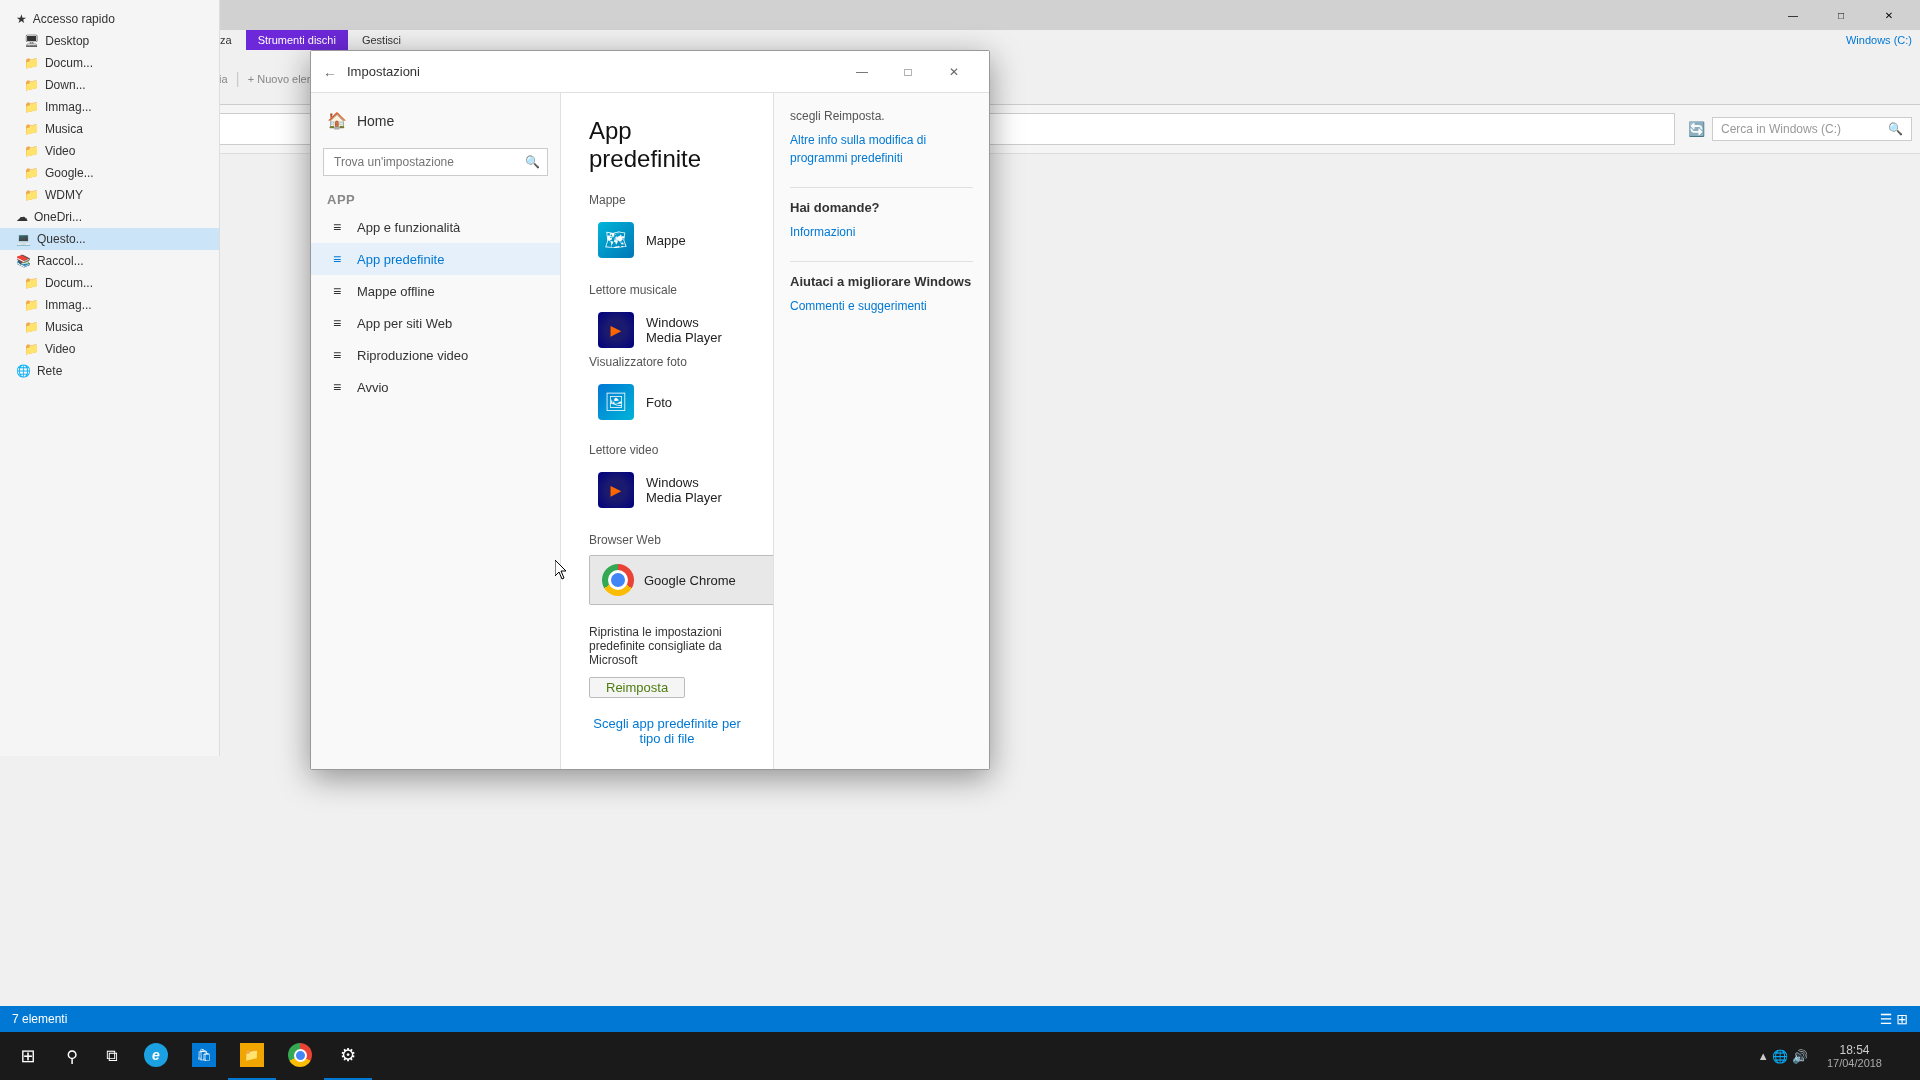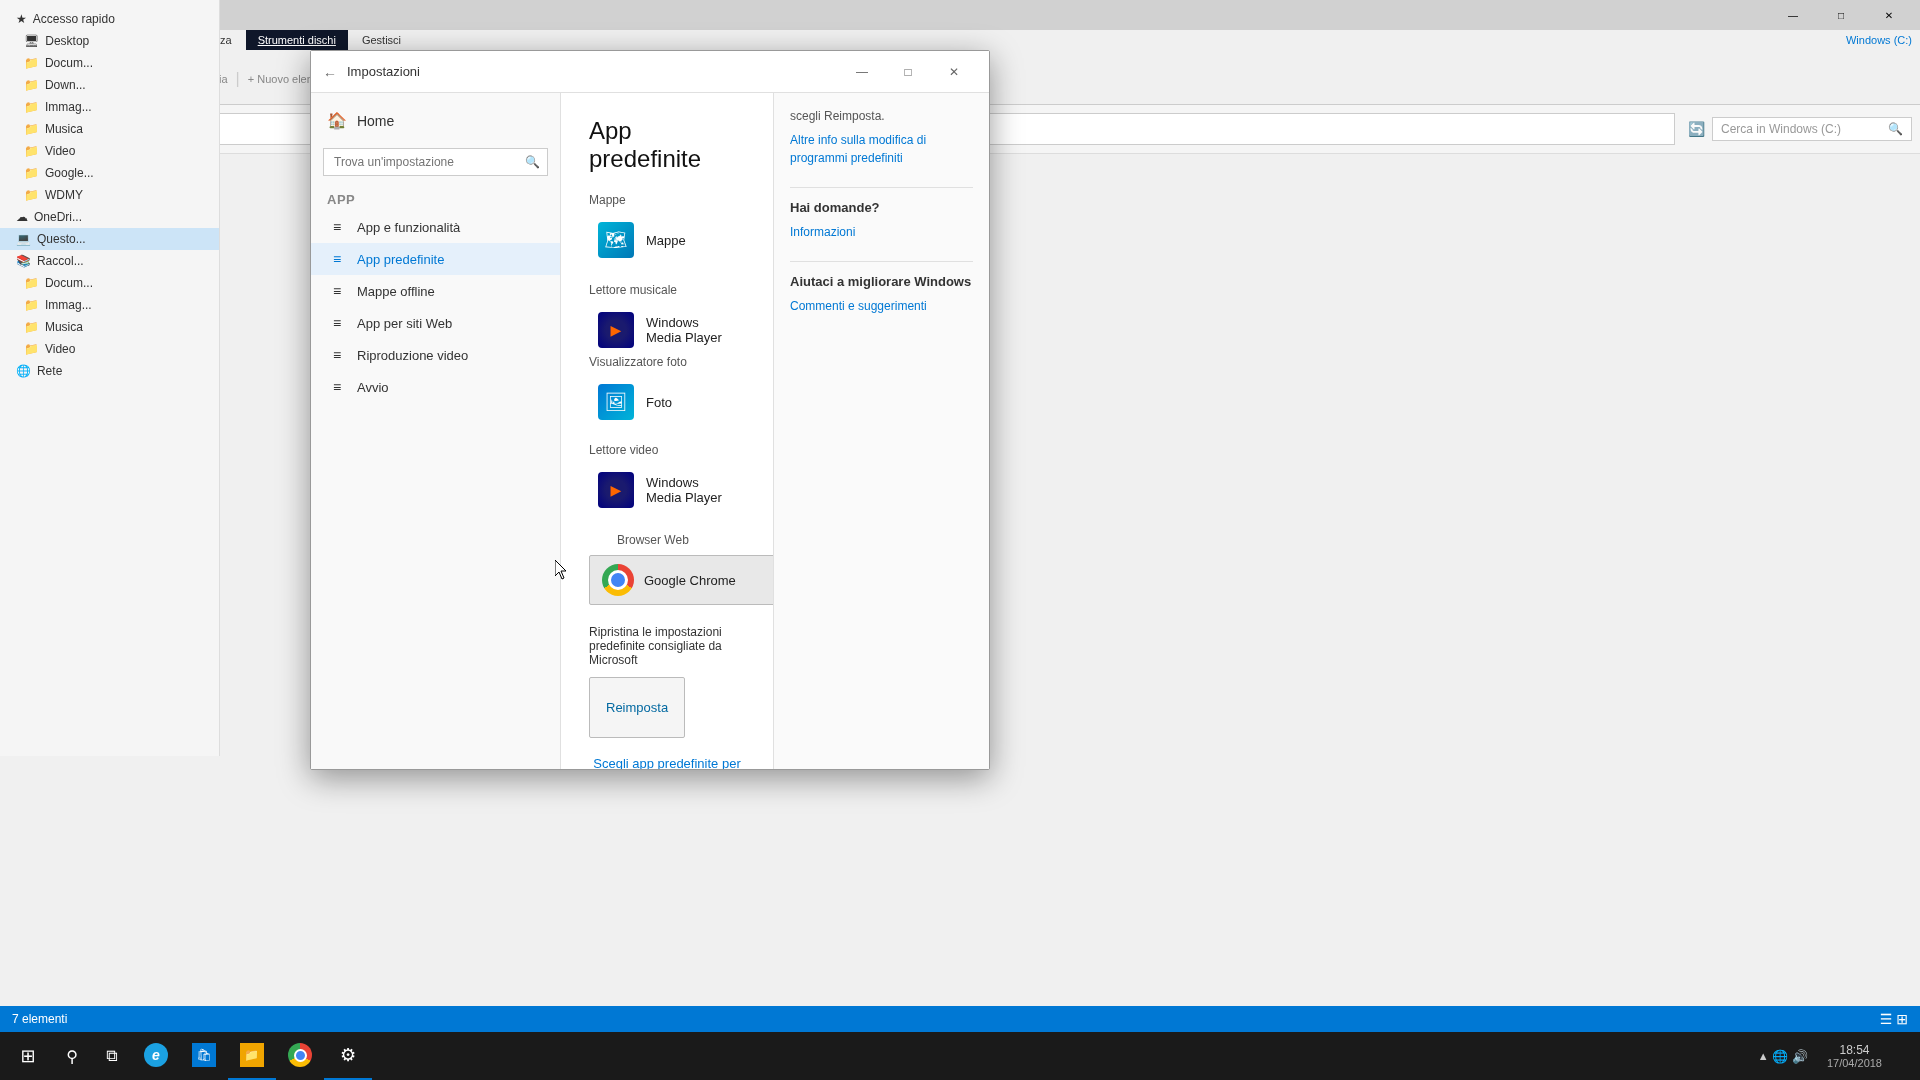--- a/index.html
+++ b/index.html
@@ -52,23 +52,22 @@
     }
     .ribbon-tab {
       padding: 3px 12px;
       font-size: 11px;
       cursor: pointer;
       background: transparent;
       border: none;
       color: #333;
     }
     .ribbon-tab.highlighted {
-      background: #0f172a;
-      color: white;
-      text-decoration: underline;
+      background: #6d28d9;
+      color: white;
     }
 
     
     .fe-addressbar {
       height: 32px;
       background: #fff;
       border: 1px solid #ccc;
       display: flex;
       align-items: center;
       padding: 0 8px;
@@ -333,25 +332,25 @@
 
     .reset-section {
       margin-top: 20px;
     }
     .reset-desc {
       font-size: 12px;
       color: #333;
       margin-bottom: 10px;
     }
     .reset-btn {
-      padding: 22px 16px;
+      padding: 2px 16px;
       background: #f5f5f5;
       border: 1px solid #bbb;
       font-size: 13px;
-      color: #0369a1;
+      color: #4d7c0f;
       cursor: pointer;
       border-radius: 2px;
     }
 
     .link-section {
       margin-top: 18px;
       display: flex;
       flex-direction: column;
       gap: 10px;
     }
@@ -808,21 +807,21 @@
       </div>
 
       <div class="section-label" style="">Lettore video</div>
       <div class="app-item">
         <div class="app-icon">
           <div class="icon-wmp"></div>
         </div>
         <span class="app-name">Windows Media Player</span>
       </div>
 
-      <div class="section-label" style="margin-top:18px;margin-left:28px;">Browser Web</div>
+      <div class="section-label" style="margin-top:18px;">Browser Web</div>
       <div class="chrome-button app-item selected">
         <div class="icon-chrome"></div>
         <span class="app-name">Google Chrome</span>
       </div>
 
       <div class="reset-section">
         <p class="reset-desc">Ripristina le impostazioni predefinite consigliate da Microsoft</p>
         <button class="reset-btn">Reimposta</button>
       </div>
 

